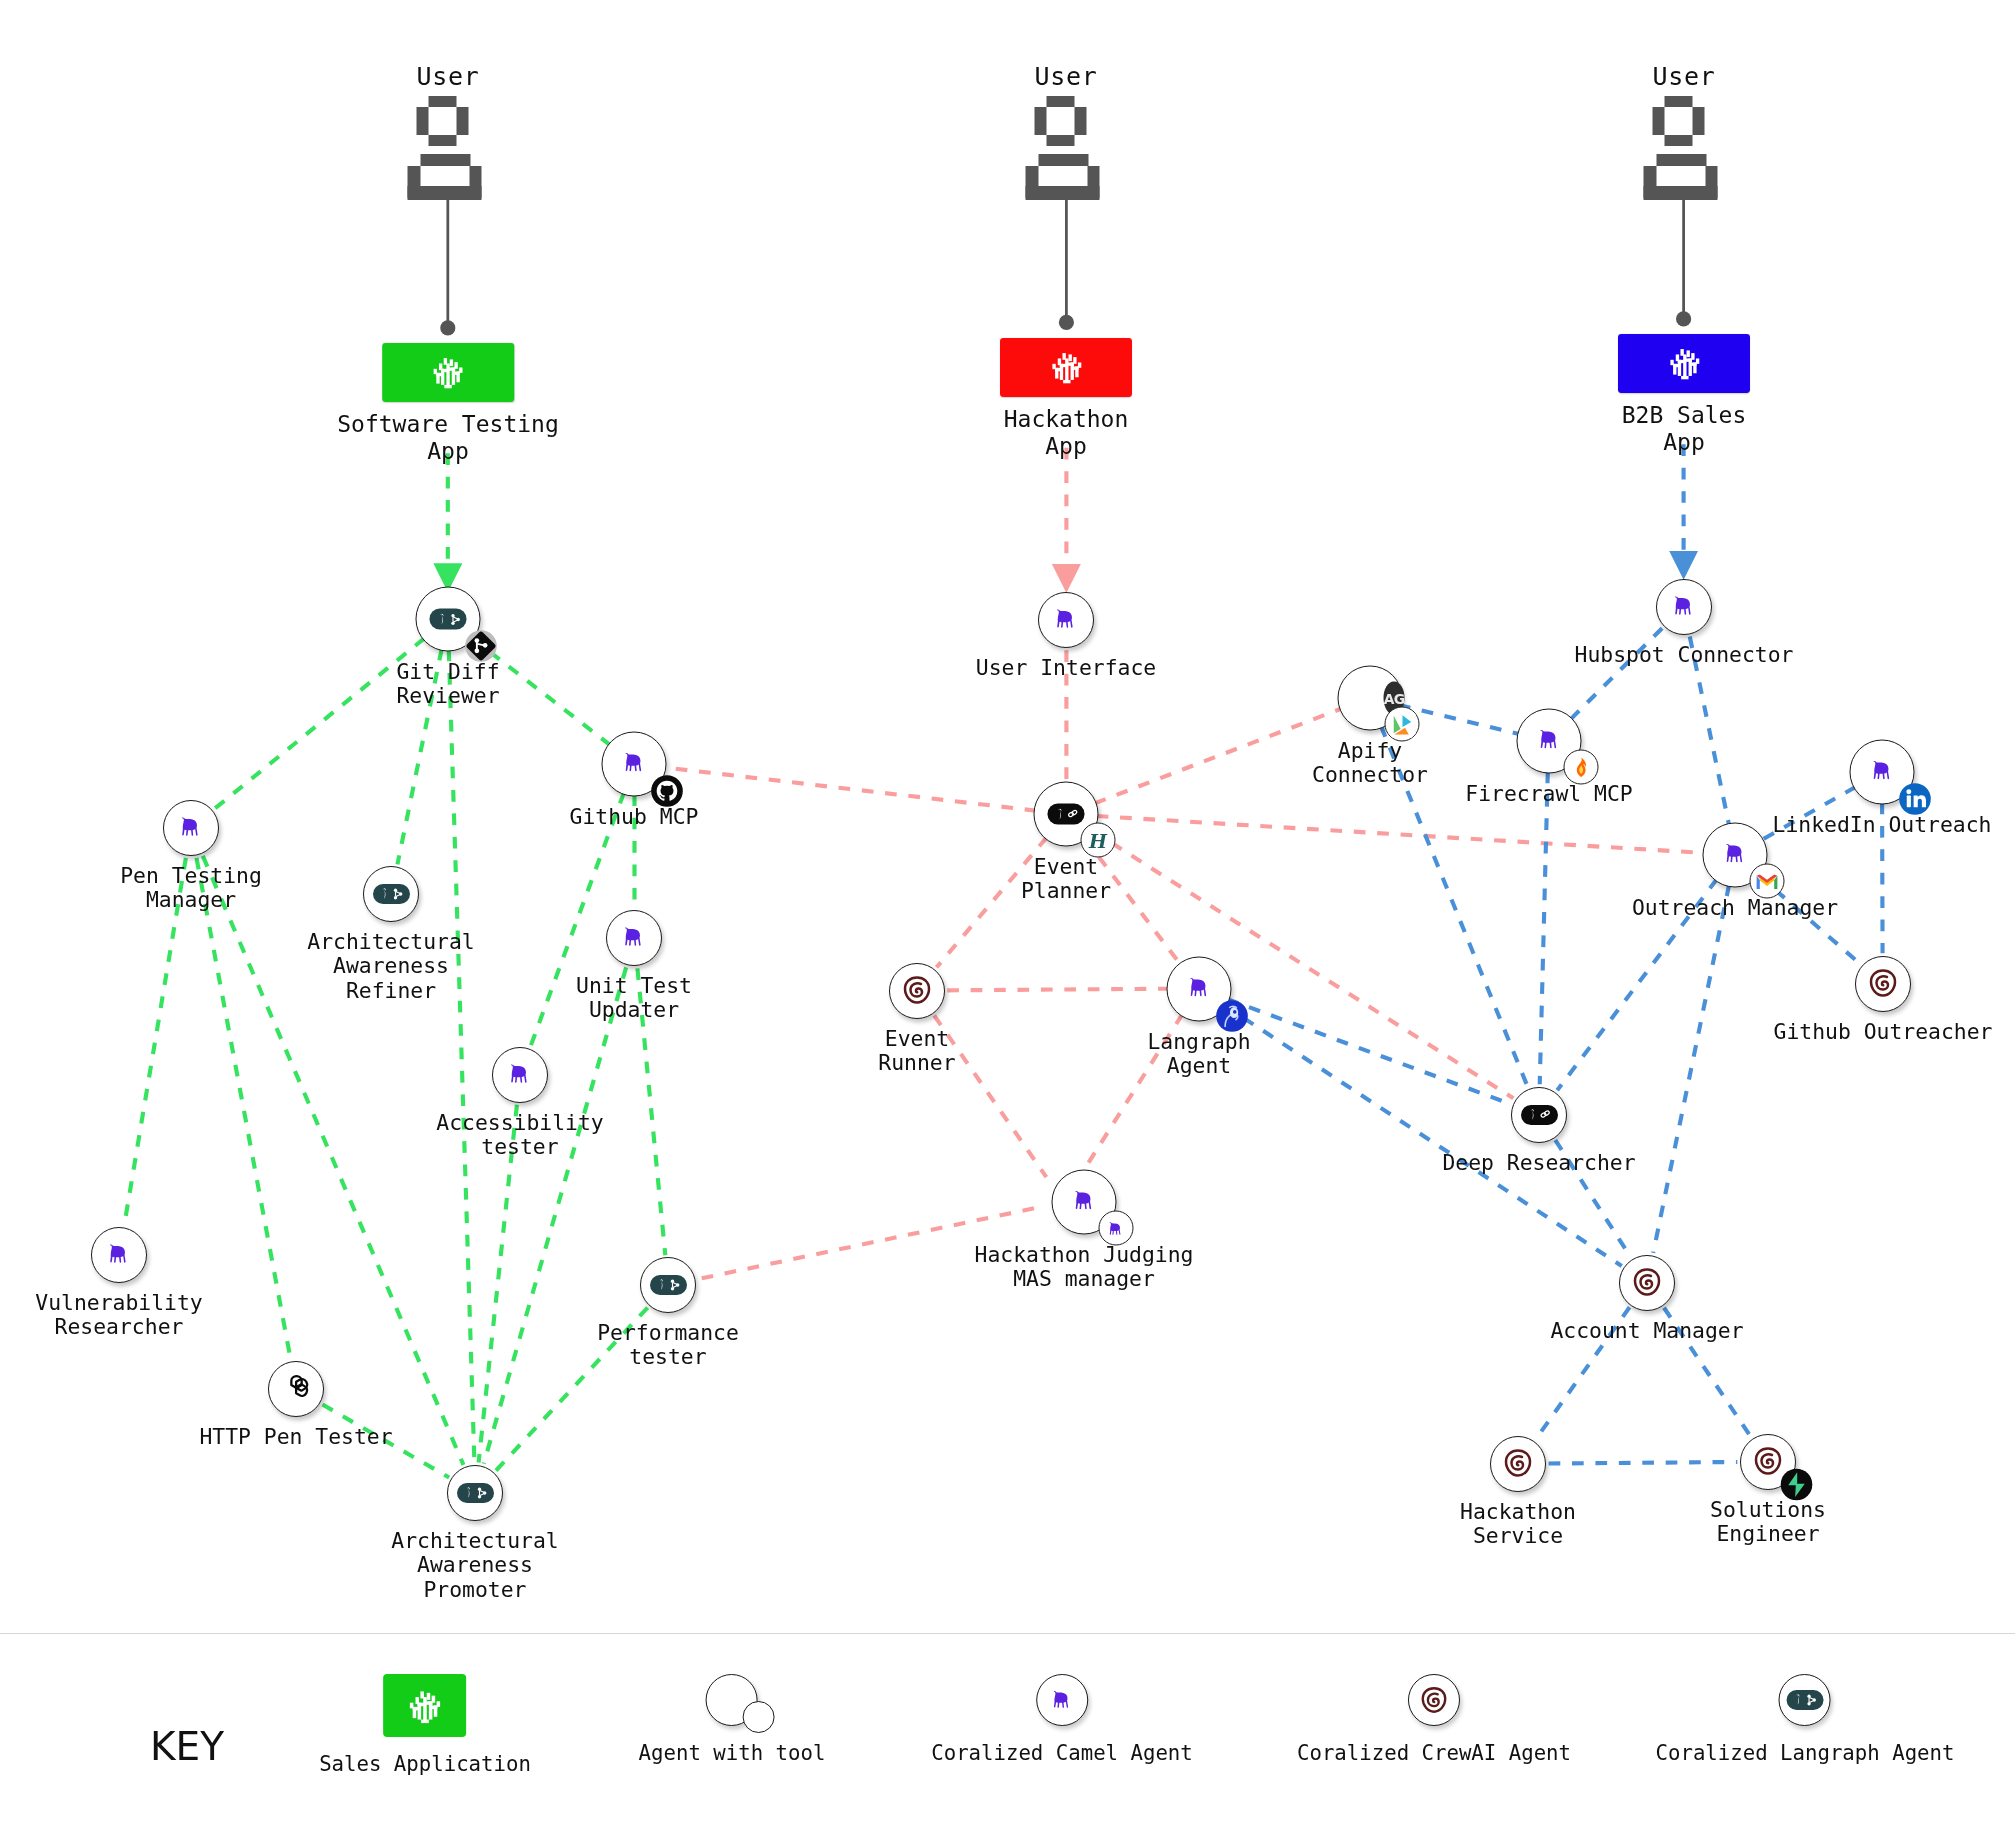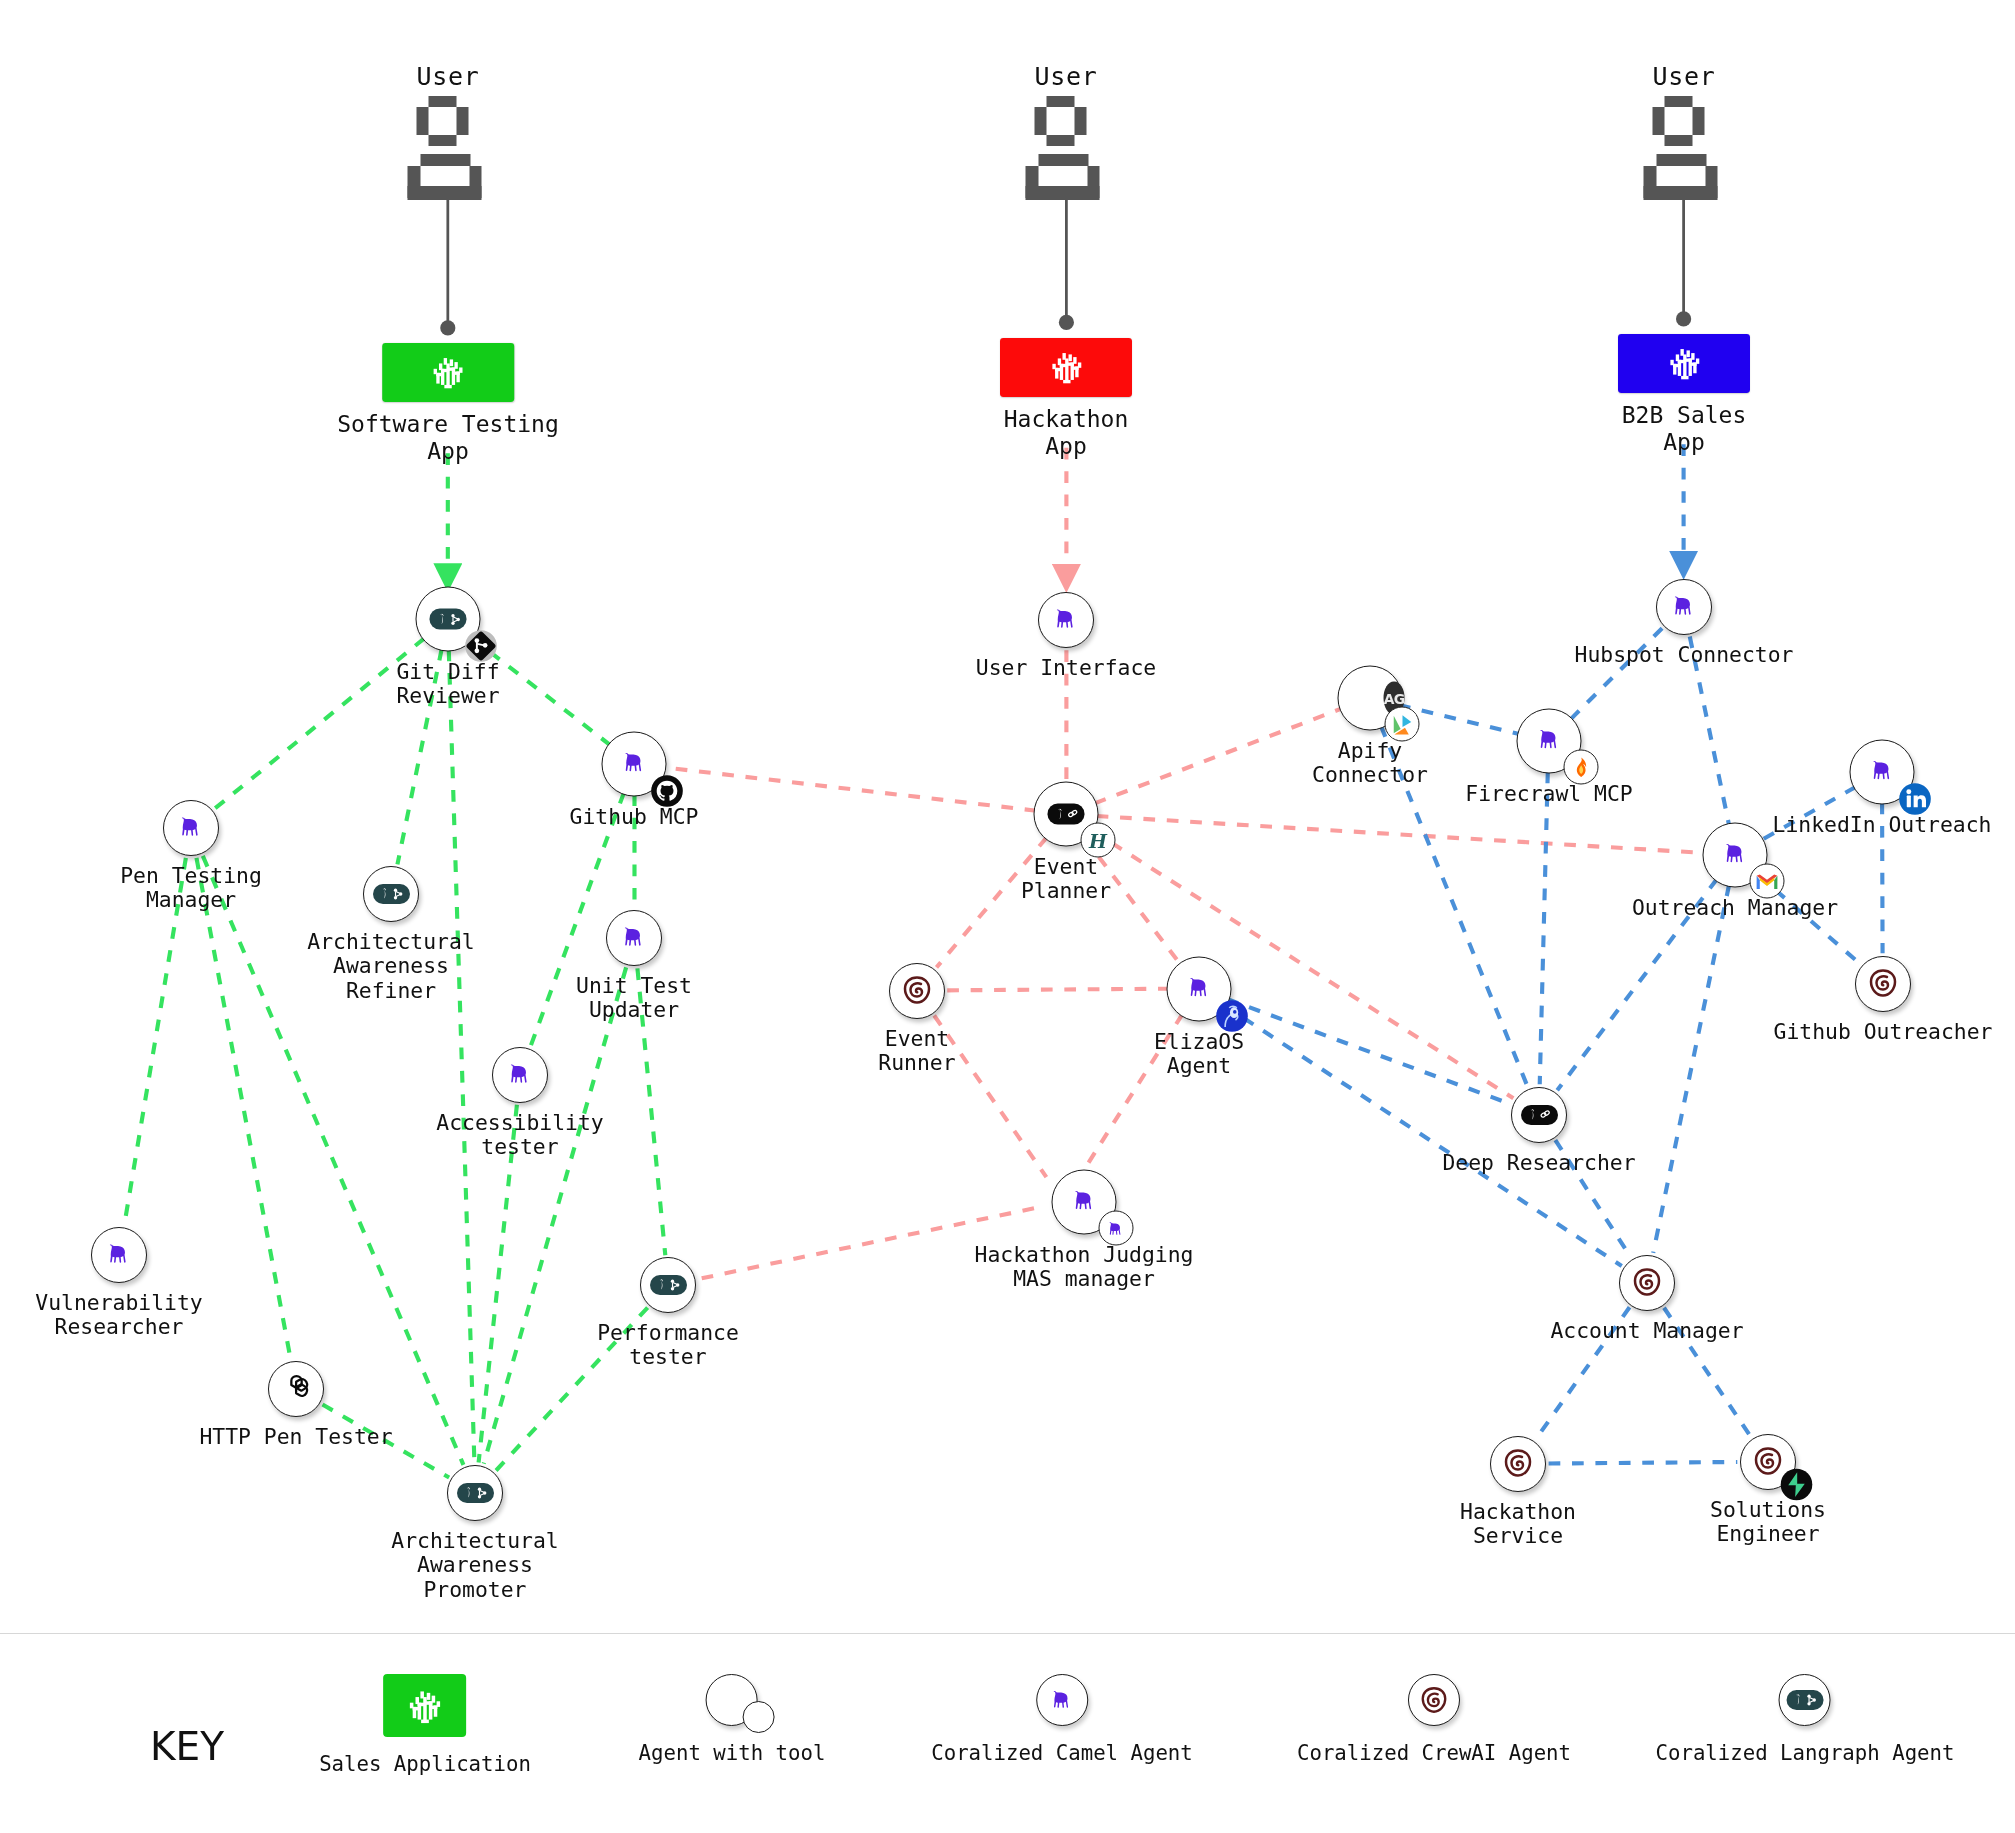--- a/index.html
+++ b/index.html
@@ -433,21 +433,21 @@
           <span class="badge plain">
             <svg viewBox="0 0 48 48" width="33" height="33">
               <circle cx="24" cy="24" r="23" fill="#1a32cc"></circle>
               <path d="M14 40c0-9 4-16 10-19 3-1.5 6-1 7.5 1.5 2 3.2-.2 6-2.4 7.2" fill="none" stroke="#bcd4ff" stroke-width="2.4"></path>
               <ellipse cx="27" cy="19" rx="6" ry="8" fill="#d9e6ff"></ellipse>
               <circle cx="28" cy="18" r="2.6" fill="#1a32cc"></circle>
               <path d="M20 12c3-3 8-3 11 0" stroke="#bcd4ff" stroke-width="2.4" fill="none"></path>
             </svg>
           </span>
     </div>
-    <div class="node-label">ElizaOS
+    <div class="node-label">Langraph
 Agent</div>
       </div>
       <div class="node" style="left: 1084px; top: 1202px;">
         <div class="circle big">
       <span><svg viewBox="0 0 64 64" width="30" height="30" aria-hidden="true">
     <path fill="#5b21e0" d="M20 16c-1.2-3-4-5-6.6-4.4-1.2.3-1 1.6.2 1.7 1.5.2 2.4 1.1 2.8 2.4.6 2 .2 4.4-.6 7.4-.8 3-1.4 6-1.4 9.4 0 1.6.1 3 .2 4.4l-1.3 11.4c-.1 1 .5 1.7 1.5 1.7s1.7-.6 1.8-1.6l1.6-10.6c1.3.5 2.7.8 4.2.9l-1 10.2c-.1 1 .5 1.7 1.5 1.7s1.7-.6 1.8-1.6l1.1-10.3h6.4l1.1 10.3c.1 1 .8 1.6 1.8 1.6s1.6-.7 1.5-1.7l-1-10.3c2.1-.3 3.9-1 5.3-2.1l1.9 12.4c.2 1 .9 1.6 1.9 1.5s1.5-.9 1.4-1.9l-2.3-14.8c.6-1.6.9-3.4.9-5.4 0-6.4-3.6-10.7-9.6-12.2-3.4-.9-7-1-10.3-1-2.2 0-4-.3-5.8-.5z"></path>
   </svg></span>
           <span class="badge ">
             <svg viewBox="0 0 64 64" width="20.7" height="20.7" aria-hidden="true">
     <path fill="#5b21e0" d="M20 16c-1.2-3-4-5-6.6-4.4-1.2.3-1 1.6.2 1.7 1.5.2 2.4 1.1 2.8 2.4.6 2 .2 4.4-.6 7.4-.8 3-1.4 6-1.4 9.4 0 1.6.1 3 .2 4.4l-1.3 11.4c-.1 1 .5 1.7 1.5 1.7s1.7-.6 1.8-1.6l1.6-10.6c1.3.5 2.7.8 4.2.9l-1 10.2c-.1 1 .5 1.7 1.5 1.7s1.7-.6 1.8-1.6l1.1-10.3h6.4l1.1 10.3c.1 1 .8 1.6 1.8 1.6s1.6-.7 1.5-1.7l-1-10.3c2.1-.3 3.9-1 5.3-2.1l1.9 12.4c.2 1 .9 1.6 1.9 1.5s1.5-.9 1.4-1.9l-2.3-14.8c.6-1.6.9-3.4.9-5.4 0-6.4-3.6-10.7-9.6-12.2-3.4-.9-7-1-10.3-1-2.2 0-4-.3-5.8-.5z"></path>

